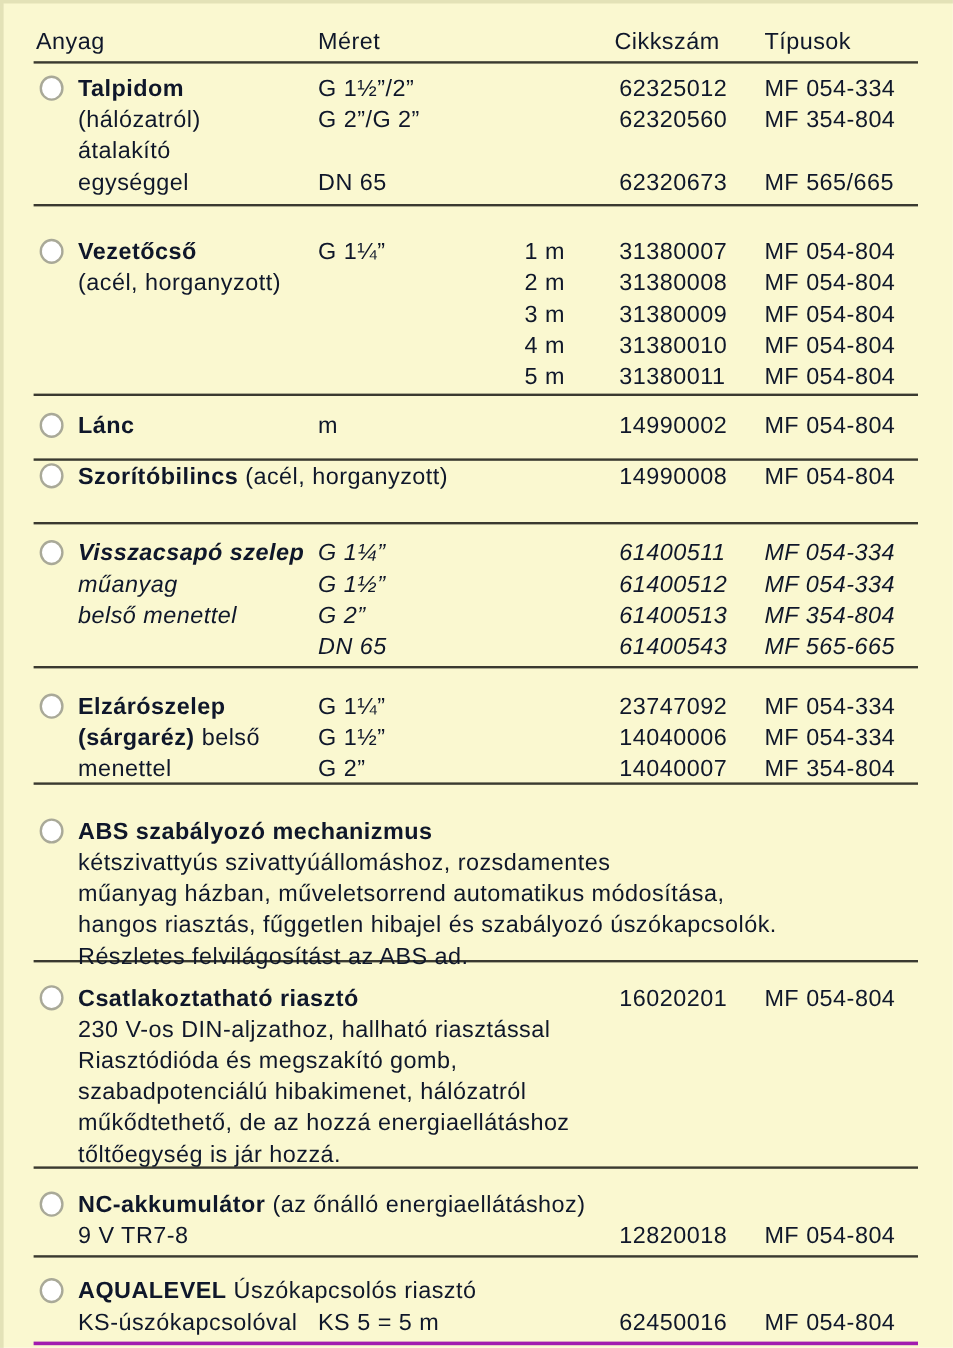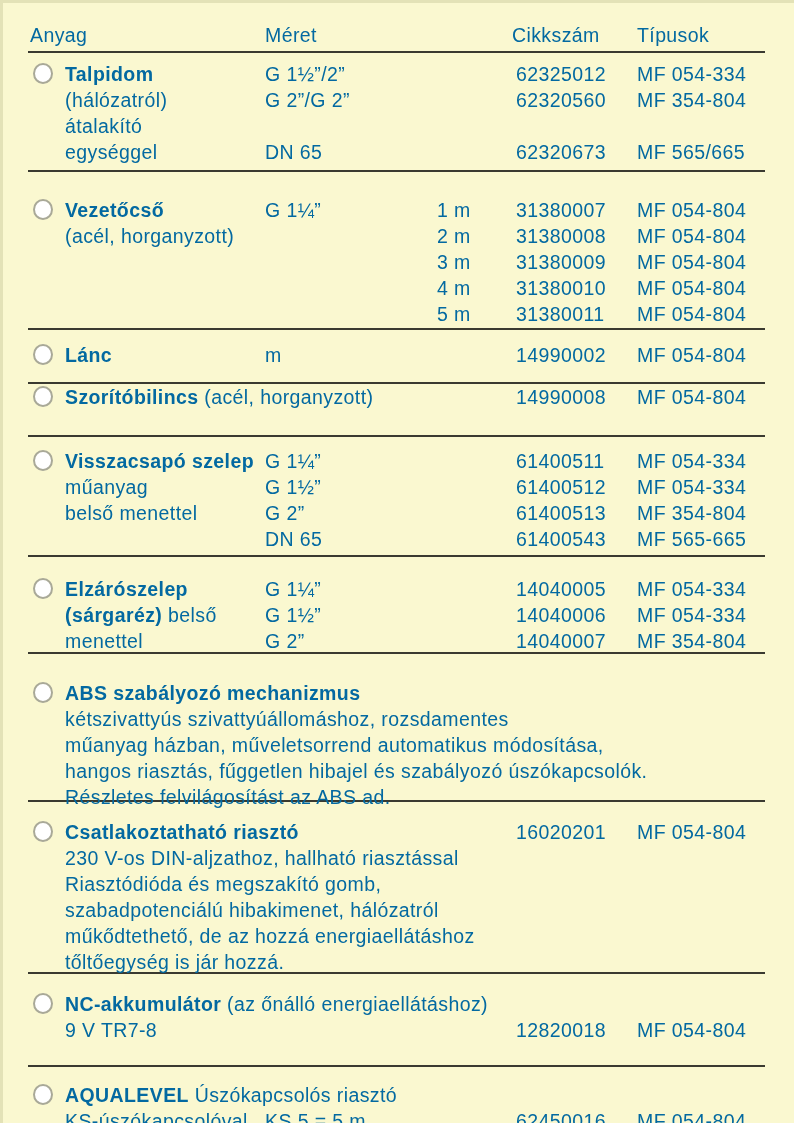--- a/index.html
+++ b/index.html
@@ -2,21 +2,21 @@
 <html><head>
 <meta charset="utf-8">
 <style>
   html,body{margin:0;padding:0;}
   body{width:794px;height:1123px;background:#ffffff;}
   .page{
     position:relative;width:794px;height:1123px;
     background:#faf8d0;
     box-shadow:inset 3px 3px 0 rgba(110,110,55,0.16);
     font-family:"Liberation Sans",sans-serif;
-    color:#0369a1;font-size:19.5px;letter-spacing:0.4px;
+    color:#0f172a;font-size:19.5px;letter-spacing:0.4px;
     overflow:hidden;
   }
   .content{position:absolute;left:28px;top:0;width:737px;}
   .section{box-sizing:border-box;position:relative;border-bottom:2px solid #3a3a30;}
   .row{position:relative;height:26px;line-height:26px;}
   .cell{position:absolute;top:0;white-space:nowrap;}
   .c1{left:37px;}
   .c2{left:237px;}
   .c3{left:409px;}
   .c4{left:488px;}
@@ -29,25 +29,25 @@
   .circle{
     position:absolute;left:5px;top:2px;width:20px;height:21px;
     border-radius:50%;background:#ffffff;border:2px solid #a9a998;
     box-sizing:border-box;
   }
   .header{height:53px;padding-top:22px;}
   .s0{height:119px;padding-top:8px;}
   .s1{height:141px;padding-top:8px;margin-top:17px;}
   .s2{height:54px;padding-top:12px;}
   .s3{height:53px;}
-  .s4{height:120px;padding-top:11px;}
+  .s4{height:120px;padding-top:11px;font-style:italic;}
   .s5{height:97px;padding-top:19px;}
   .s6{height:148px;padding-top:26px;}
   .s7{height:172px;padding-top:17px;}
-  .s8{height:93px;padding-top:17px;}
+  .s8{height:74px;padding-top:17px;}
   .s9{height:73px;padding-top:15px;border-bottom:3px solid #a21caf;}
 </style>
 </head>
 <body>
 
 <div class="page">
   <div class="content" id="table-host">
     <div class="section header">
       <div class="row">
         <span class="cell h1">Anyag</span>
@@ -156,21 +156,21 @@
           <span class="cell c2">DN 65</span>
           <span class="cell c4">61400543</span>
           <span class="cell c5">MF 565-665</span>
         </div>
       </div>
       <div class="section s5">
         <div class="row">
           <span class="circle"></span>
           <span class="cell c1"><span class="b">Elzárószelep</span><span></span></span>
           <span class="cell c2">G 1¼”</span>
-          <span class="cell c4">14040005</span>
+          <span class="cell c4">23747092</span>
           <span class="cell c5">MF 054-334</span>
         </div>
         <div class="row">
           <span class="cell c1"><span class="b">(sárgaréz)</span><span> belső</span></span>
           <span class="cell c2">G 1½”</span>
           <span class="cell c4">14040006</span>
           <span class="cell c5">MF 054-334</span>
         </div>
         <div class="row">
           <span class="cell c1"><span class="b"></span><span>menettel</span></span>

